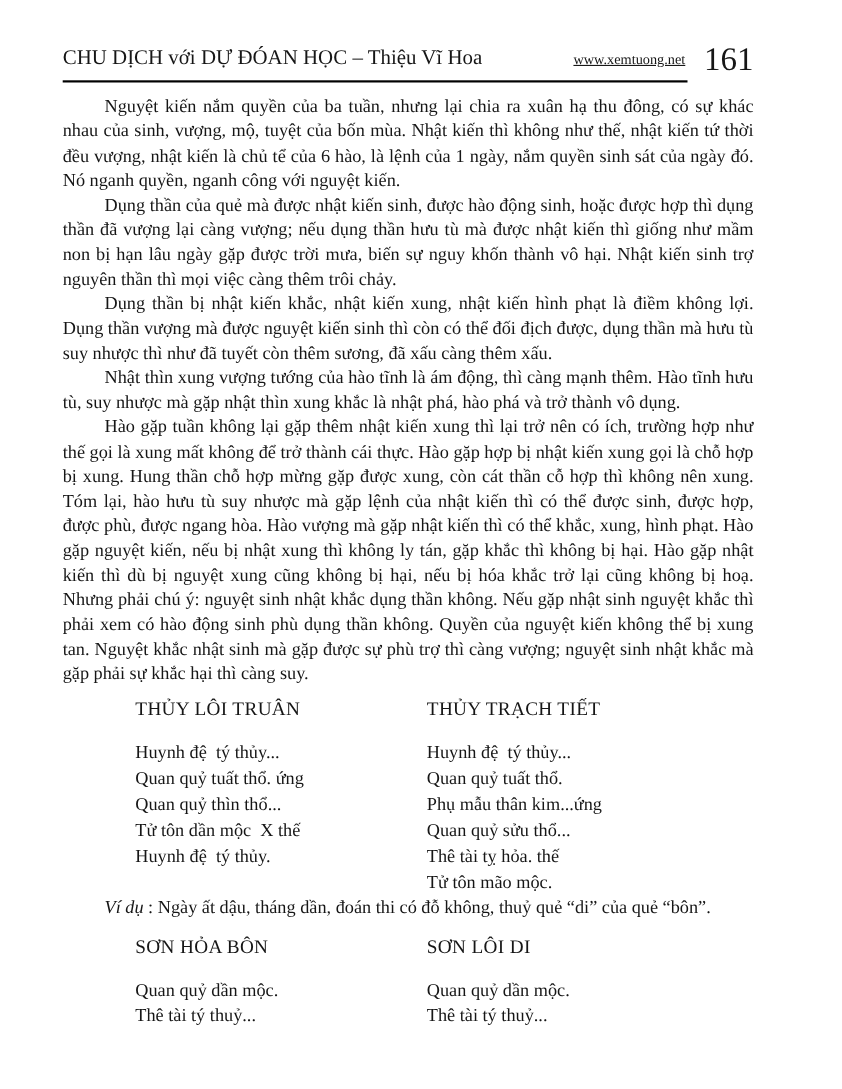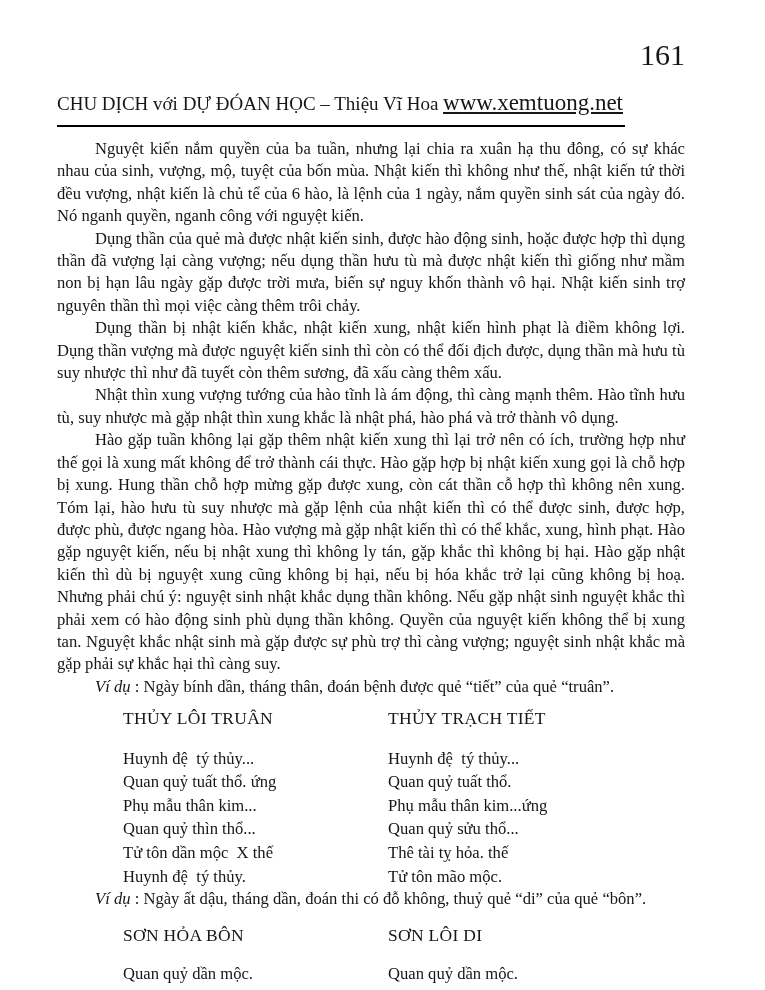--- a/index.html
+++ b/index.html
@@ -20,21 +20,21 @@
   }
   .header-main {
     flex: 1;
     display: flex;
     justify-content: space-between;
     align-items: baseline;
     border-bottom: 2px solid #000;
     padding-bottom: 9px;
   }
   .book-title { font-size: 19px; white-space: nowrap; }
-  .site-url   { font-size: 23px; text-decoration: underline; white-space: nowrap; margin-right: 2px; margin-top: 48px; }
+  .site-url   { font-size: 13px; text-decoration: underline; white-space: nowrap; margin-right: 2px; }
   .page-num   {
     font-size: 30px;
     font-weight: normal;
     line-height: 1;
     margin-left: 12px;
     margin-top: -2px;
     width: 48px;
     text-align: right;
   }
   .content {
@@ -76,29 +76,27 @@
     <div class="page-num">161</div>
   </div>
 
   <div class="content">
     <p>Nguyệt kiến nắm quyền của ba tuần, nhưng lại chia ra xuân hạ thu đông, có sự khác nhau của sinh, vượng, mộ, tuyệt của bốn mùa. Nhật kiến thì không như thế, nhật kiến tứ thời đều vượng, nhật kiến là chủ tể của 6 hào, là lệnh của 1 ngày, nắm quyền sinh sát của ngày đó. Nó nganh quyền, nganh công với nguyệt kiến.</p>
     <p>Dụng thần của quẻ mà được nhật kiến sinh, được hào động sinh, hoặc được hợp thì dụng thần đã vượng lại càng vượng; nếu dụng thần hưu tù mà được nhật kiến thì giống như mầm non bị hạn lâu ngày gặp được trời mưa, biến sự nguy khốn thành vô hại. Nhật kiến sinh trợ nguyên thần thì mọi việc càng thêm trôi chảy.</p>
     <p>Dụng thần bị nhật kiến khắc, nhật kiến xung, nhật kiến hình phạt là điềm không lợi. Dụng thần vượng mà được nguyệt kiến sinh thì còn có thể đối địch được, dụng thần mà hưu tù suy nhược thì như đã tuyết còn thêm sương, đã xấu càng thêm xấu.</p>
     <p>Nhật thìn xung vượng tướng của hào tĩnh là ám động, thì càng mạnh thêm. Hào tĩnh hưu tù, suy nhược mà gặp nhật thìn xung khắc là nhật phá, hào phá và trở thành vô dụng.</p>
     <p>Hào gặp tuần không lại gặp thêm nhật kiến xung thì lại trở nên có ích, trường hợp như thế gọi là xung mất không để trở thành cái thực. Hào gặp hợp bị nhật kiến xung gọi là chỗ hợp bị xung. Hung thần chỗ hợp mừng gặp được xung, còn cát thần cỗ hợp thì không nên xung. Tóm lại, hào hưu tù suy nhược mà gặp lệnh của nhật kiến thì có thể được sinh, được hợp, được phù, được ngang hòa. Hào vượng mà gặp nhật kiến thì có thể khắc, xung, hình phạt. Hào gặp nguyệt kiến, nếu bị nhật xung thì không ly tán, gặp khắc thì không bị hại. Hào gặp nhật kiến thì dù bị nguyệt xung cũng không bị hại, nếu bị hóa khắc trở lại cũng không bị hoạ. Nhưng phải chú ý: nguyệt sinh nhật khắc dụng thần không. Nếu gặp nhật sinh nguyệt khắc thì phải xem có hào động sinh phù dụng thần không. Quyền của nguyệt kiến không thể bị xung tan. Nguyệt khắc nhật sinh mà gặp được sự phù trợ thì càng vượng; nguyệt sinh nhật khắc mà gặp phải sự khắc hại thì càng suy.</p>
 
-    <p><span class="italic">Ví dụ</span><span> : Ngày bính dần, tháng thân, đoán bệnh được quẻ “tiết” của quẻ “truân”.</span></p>
 
     <div class="columns first">
       <div class="col-left">
         <div class="col-title">THỦY LÔI TRUÂN</div>
         <div class="col-lines">
           <div>Huynh đệ  tý thủy...</div>
           <div>Quan quỷ tuất thổ. ứng</div>
-          <div>Phụ mẫu thân kim...</div>
           <div>Quan quỷ thìn thổ...</div>
           <div>Tử tôn dần mộc  X thế</div>
           <div>Huynh đệ  tý thủy.</div>
         </div>
       </div>
       <div class="col-right">
         <div class="col-title">THỦY TRẠCH TIẾT</div>
         <div class="col-lines">
           <div>Huynh đệ  tý thủy...</div>
           <div>Quan quỷ tuất thổ.</div>

